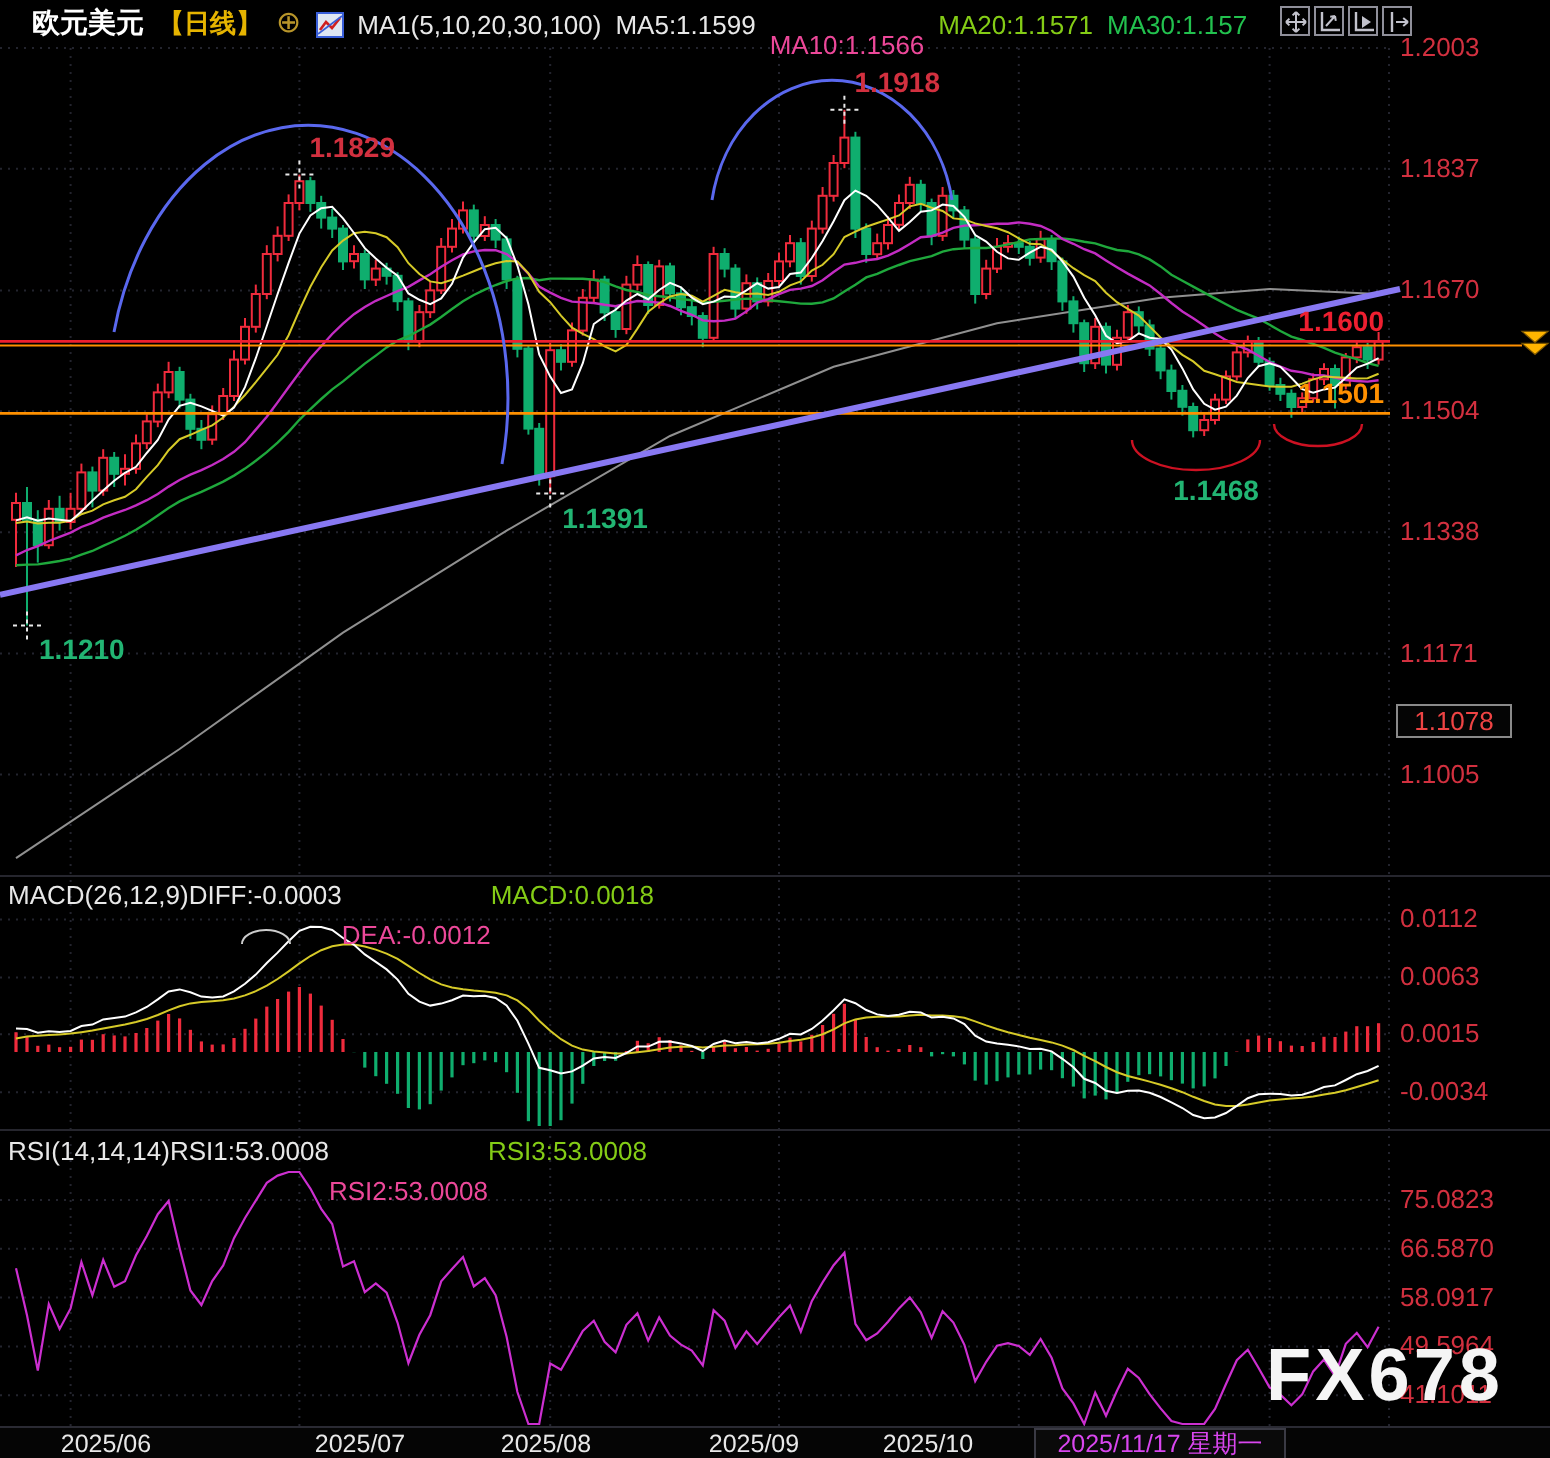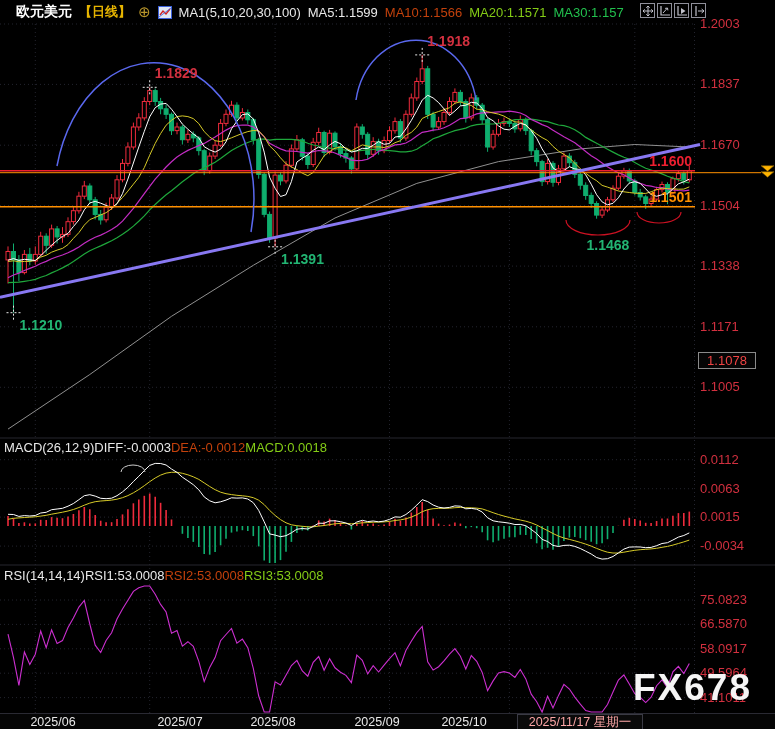--- a/index.html
+++ b/index.html
@@ -3,28 +3,28 @@
 <meta charset="utf-8">
 <style>
   html,body{margin:0;padding:0;background:#000;}
   body{width:775px;height:729px;overflow:hidden;font-family:"Liberation Sans",sans-serif;}
   .screen{position:relative;width:775px;height:729px;background:#000;}
   #chart-svg{position:absolute;left:0;top:0;}
   .header{position:absolute;left:0;top:0;width:775px;height:24px;display:flex;align-items:center;gap:7px;padding-left:16px;box-sizing:border-box;font-size:13px;white-space:nowrap;}
   .sym{color:#ffffff;font-weight:bold;font-size:14px;}
   .per{color:#e6b400;font-weight:bold;font-size:13px;}
   .oplus{color:#b8952a;font-size:15px;line-height:14px;}
-  .w{color:#e8e8e8;} .yl{color:#c2410c;} .mg{color:#84cc16;} .gr{color:#22c14e;}
+  .w{color:#e8e8e8;} .yl{color:#ec4899;margin-top:20px;} .mg{color:#84cc16;} .gr{color:#22c14e;}
   .tools{position:absolute;left:640px;top:3px;display:flex;gap:2px;}
   .tool{width:15px;height:15px;border:1px solid #8f8f9a;box-sizing:border-box;display:flex;align-items:center;justify-content:center;background:#000;}
   .macdh,.rsih{position:absolute;left:4px;font-size:13px;display:flex;white-space:nowrap;}
   .macdh{top:440px;} .rsih{top:568px;}
   .xaxis{position:absolute;left:0;top:713px;width:775px;height:16px;background:#050505;border-top:1px solid #2a2a33;font-size:12.5px;color:#e8e8e8;}
   .xaxis .m{position:absolute;top:1px;transform:translateX(-50%);}
-  .xdate{position:absolute;left:517px;top:0px;width:124px;height:14px;border:1px solid #3a3a44;color:#fca5a5;text-align:center;font-size:12.5px;line-height:14px;background:#0a0a0a;}
+  .xdate{position:absolute;left:517px;top:0px;width:124px;height:14px;border:1px solid #3a3a44;color:#d946ef;text-align:center;font-size:12.5px;line-height:14px;background:#0a0a0a;}
   .pbox{position:absolute;left:698px;top:352px;width:56px;height:15px;border:1px solid #8a8a8a;color:#ef4444;font-size:13px;text-align:center;line-height:15px;background:#050505;}
   .watermark{position:absolute;left:633px;top:667px;font-size:37px;font-weight:700;color:#f5f5f5;letter-spacing:2px;}
 </style>
 </head>
 <body>
 
 <div class="screen">
 
   <svg id="chart-svg" width="775" height="729">
       <defs>

